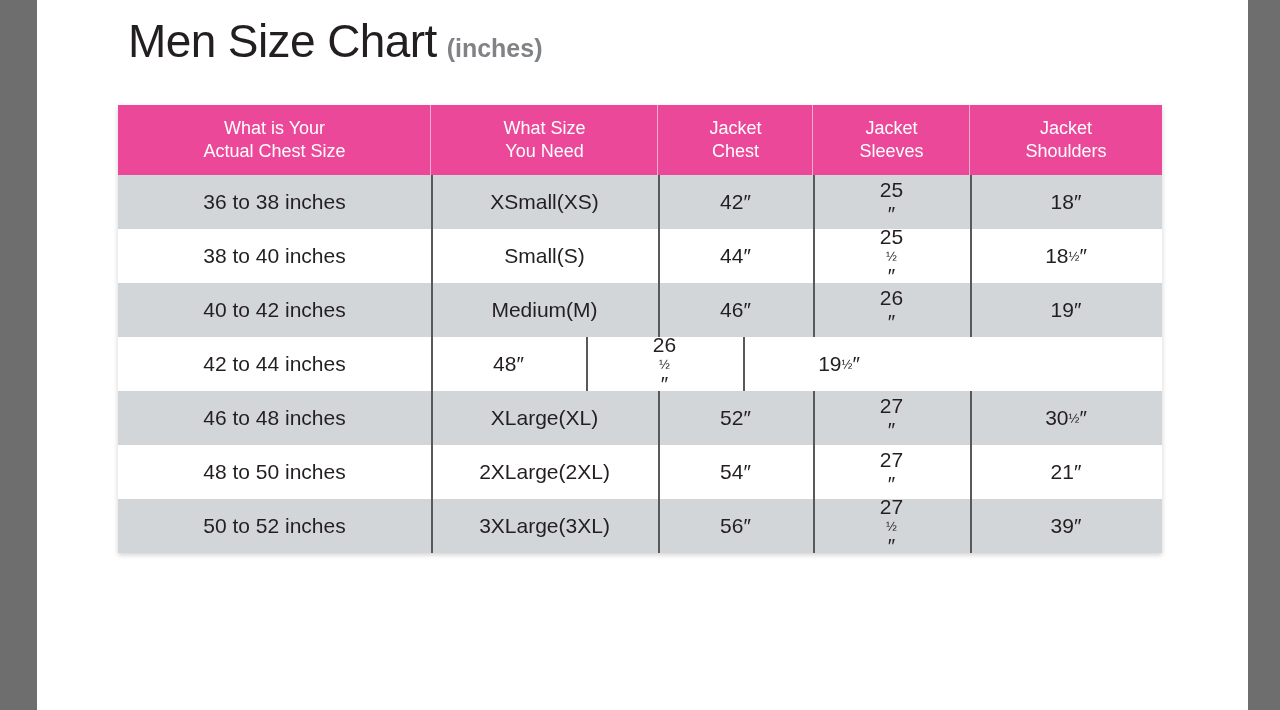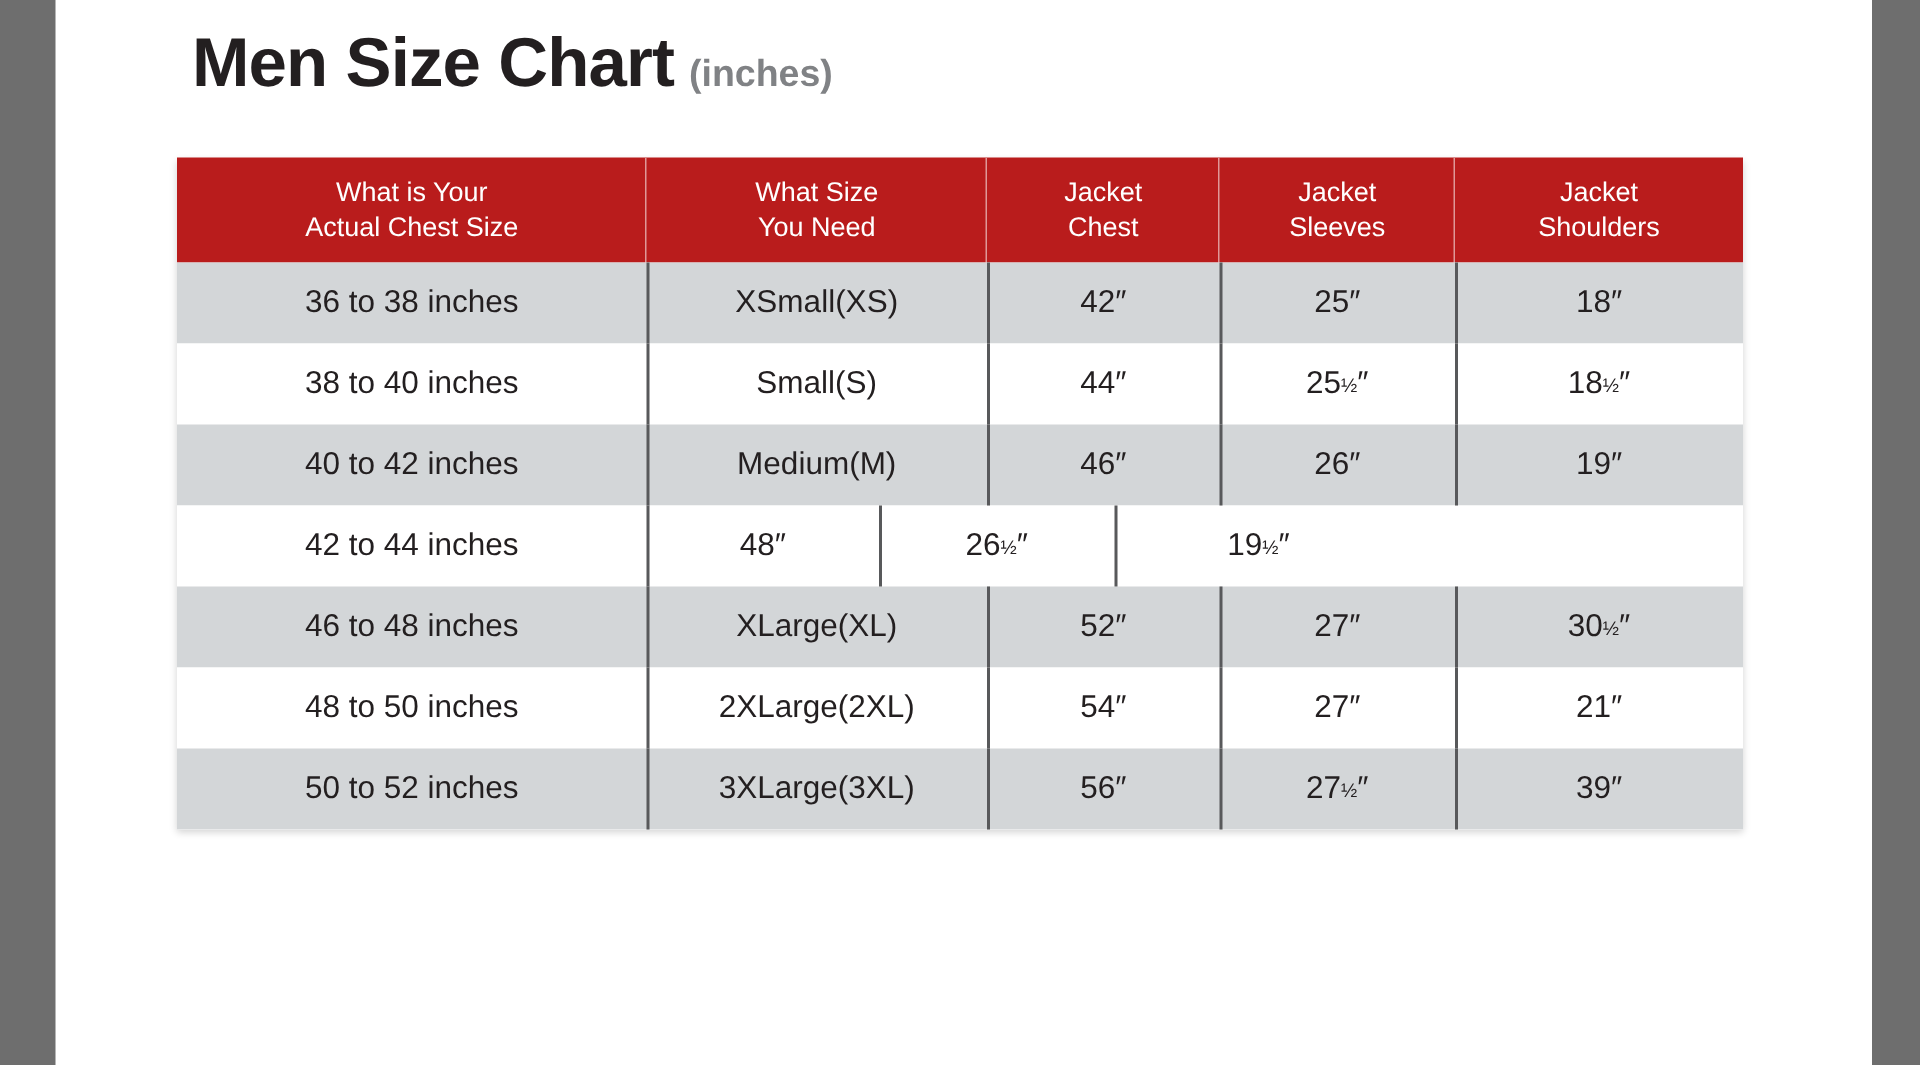--- a/index.html
+++ b/index.html
@@ -38,21 +38,21 @@
   
   .title-wrap {
     position: absolute;
     left: 91px;
     top: 18px;
     display: flex;
     align-items: baseline;
   }
   .title-main {
     font-size: 46px;
-    font-weight: 700;
+    font-weight: 400;
     color: #231f20;
     letter-spacing: -0.6px;
     line-height: 1;
   }
   .title-sub {
     font-size: 25px;
     font-weight: 700;
     color: #808285;
     margin-left: 10px;
     line-height: 1;
@@ -66,21 +66,21 @@
     width: 1044px;
     box-shadow: 0 2px 5px rgba(0,0,0,0.18);
   }
 
   .row {
     display: flex;
     width: 100%;
   }
 
   .thead {
-    background: #b91c1c;
+    background: #ec4899;
     height: 70px;
   }
   .thead .cell {
     color: #ffffff;
     font-size: 18px;
     font-weight: 400;
     line-height: 1.28;
     text-align: center;
     display: flex;
     flex-direction: column;
@@ -113,21 +113,21 @@
     top: 0;
     bottom: 0;
     width: 2px;
     background: #58595b;
   }
 
   
   .c0 { width: 313px; }
   .c1 { width: 227px; }
   .c2 { width: 155px; }
-  .c3 { width: 157px; }
+  .c3 { width: 157px; flex-direction: column; }
   .c4 { width: 192px; }
 
   .frac {
     font-size: 0.62em;
     vertical-align: 0.32em;
     letter-spacing: 0;
   }
   .inchmark { letter-spacing: 0; }
 </style>
 </head>

